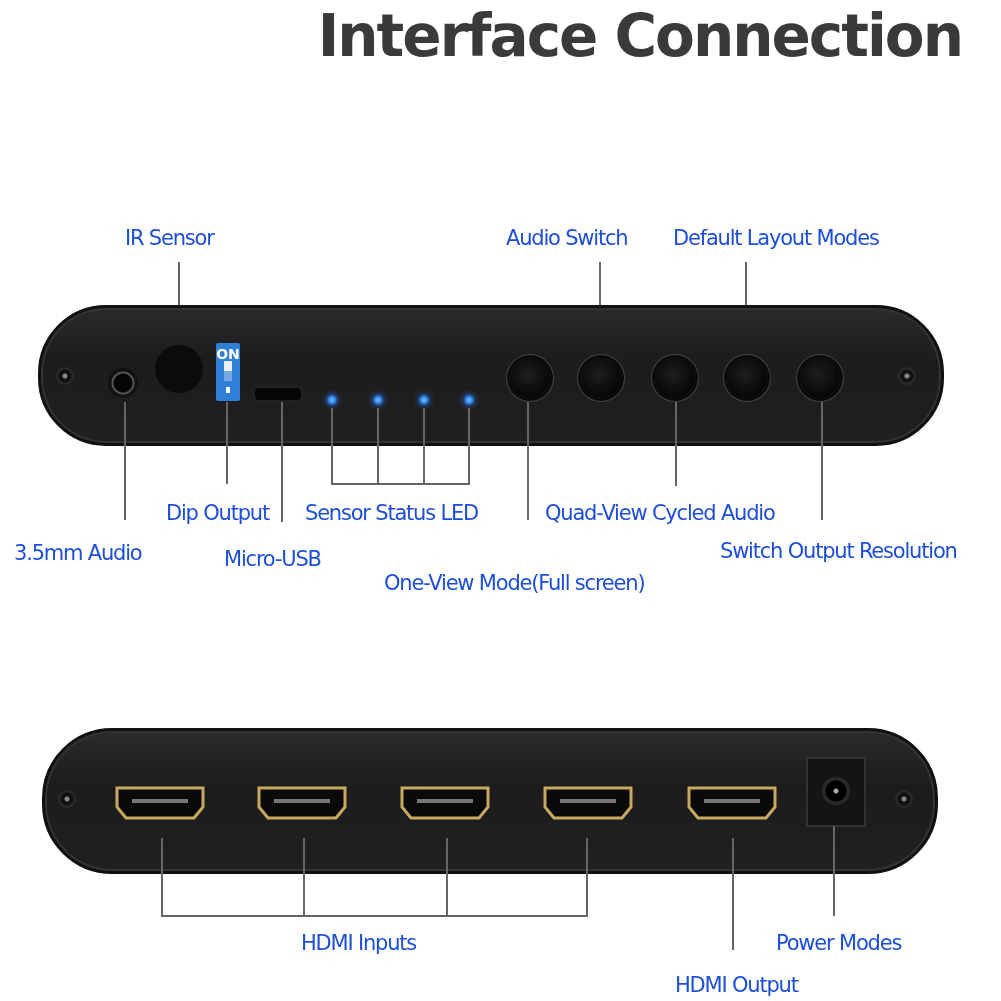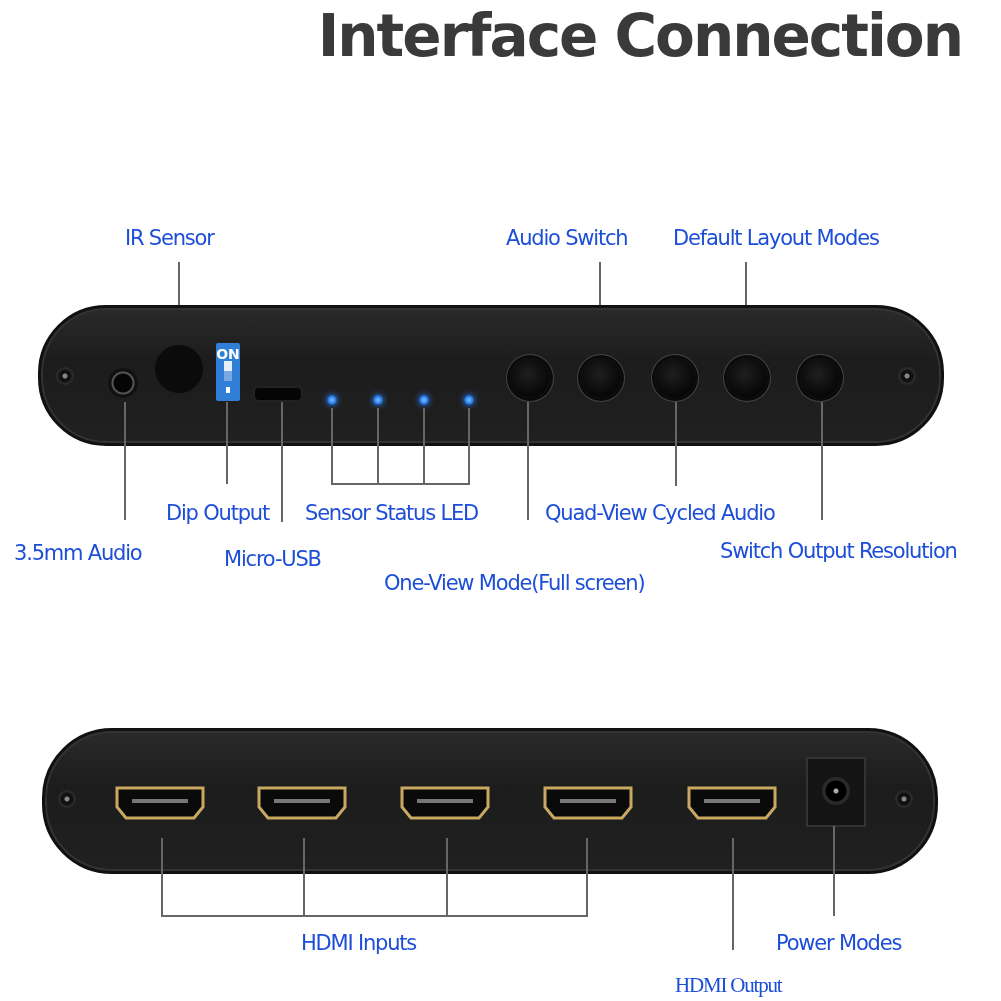--- a/index.html
+++ b/index.html
@@ -124,13 +124,13 @@
 <div class="line" style="left:161px; top:838px; width:2px; height:78px;"></div>
 <div class="line" style="left:303px; top:838px; width:2px; height:78px;"></div>
 <div class="line" style="left:446px; top:838px; width:2px; height:78px;"></div>
 <div class="line" style="left:586px; top:838px; width:2px; height:78px;"></div>
 <div class="line" style="left:161px; top:915px; width:427px; height:2px;"></div>
 <div class="line" style="left:732px; top:838px; width:2px; height:112px;"></div>
 <div class="line" style="left:833px; top:826px; width:2px; height:90px;"></div>
 
 <div class="label" style="left:301px; top:930px;">HDMI Inputs</div>
 <div class="label" style="left:776px; top:930px;">Power Modes</div>
-<div class="label" style="left:675px; top:972px;font-family:Liberation Serif, serif;">HDMI Output</div>
+<div class="label" style="left:675px; top:972px;">HDMI Output</div>
 
 </body></html>

